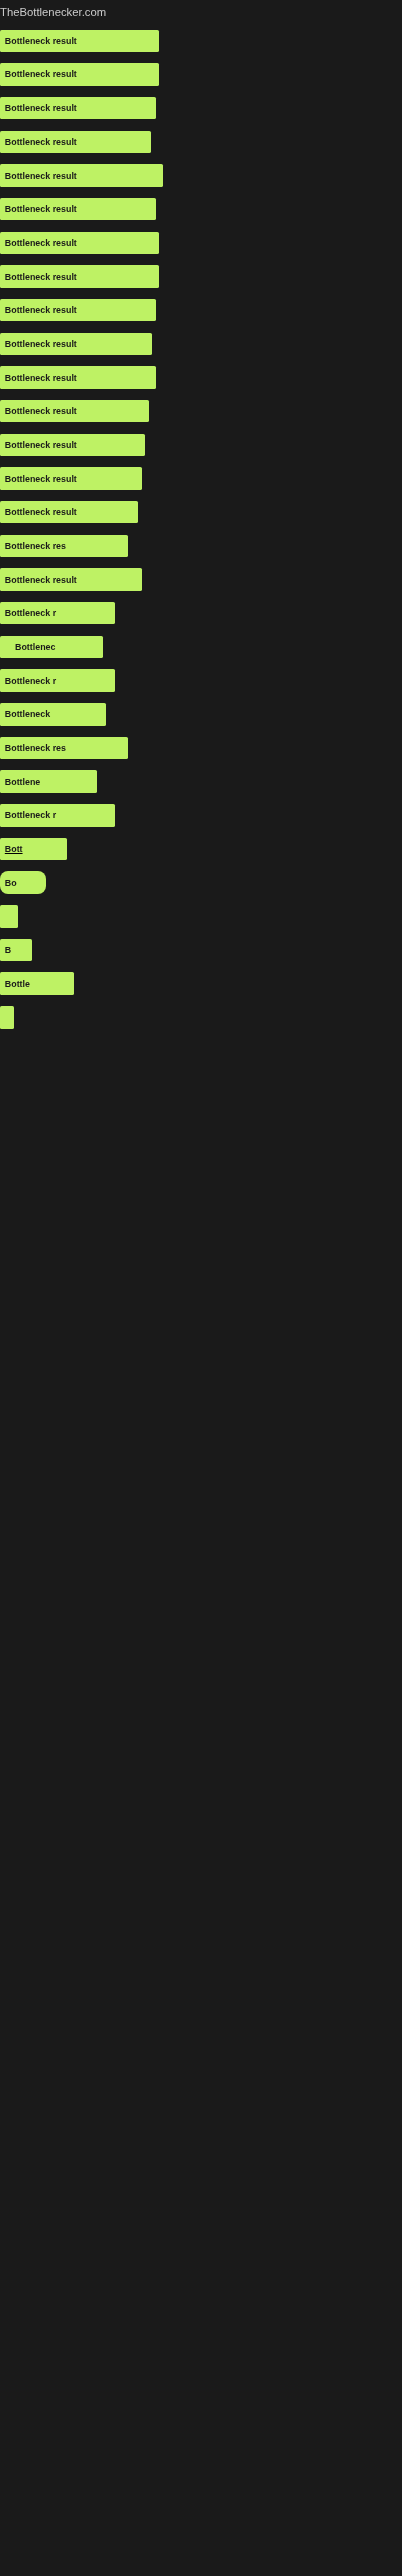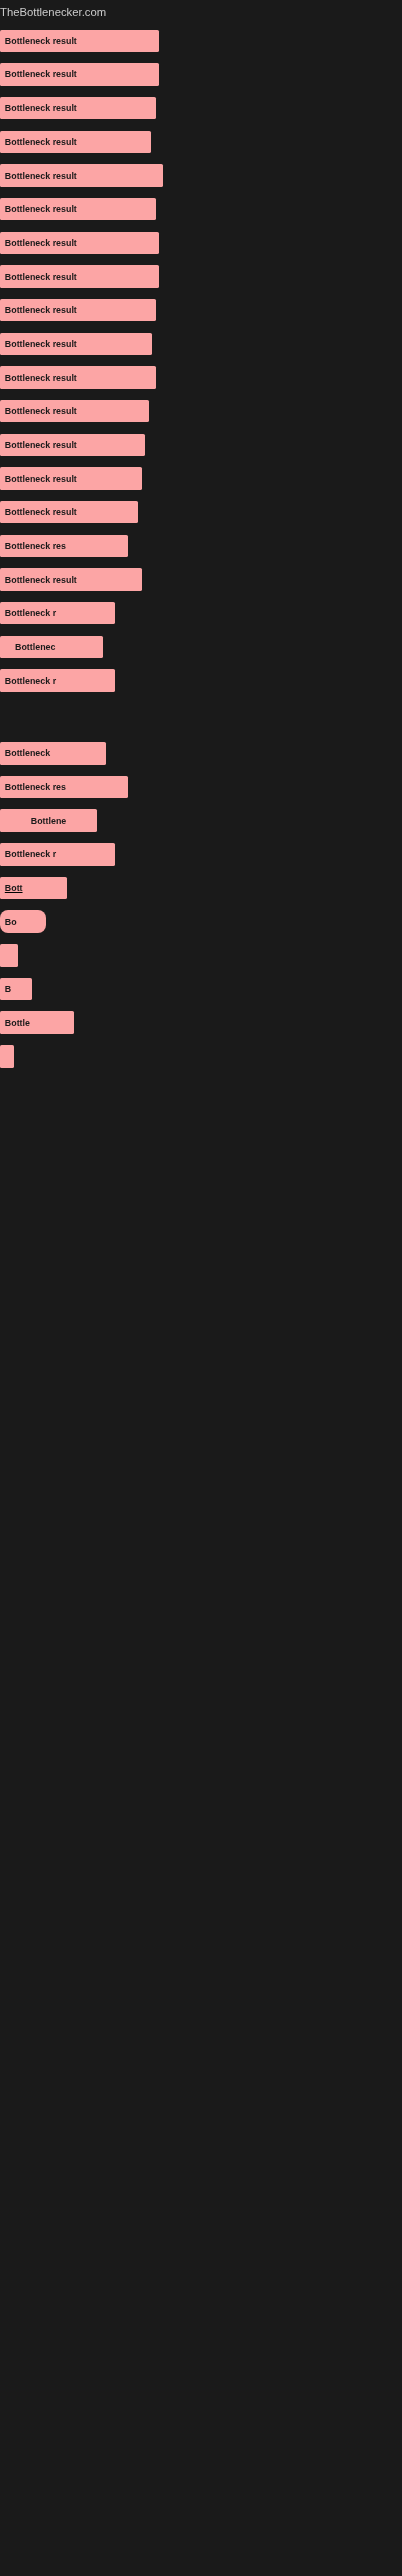--- a/index.html
+++ b/index.html
@@ -21,21 +21,21 @@
       padding: 6.4px 0 3.2px 0;
       font-weight: normal;
     }
     .bar-container {
       display: flex;
       align-items: center;
       margin: 4.8px 0;
       padding: 3.2px 0;
     }
     .bar {
-      background-color: #fca5a5;
+      background-color: #bef264;
       height: 22.5px;
       display: flex;
       align-items: center;
       padding: 0 4.8px;
       border-radius: 1.6px;
       white-space: nowrap;
       overflow: hidden;
     }
     .bar-label {
       color: #1a1a1a;
@@ -143,31 +143,31 @@
       <div class="bar" style="width: 58%; max-width: 103px; padding-left: 15px;">
         <span class="bar-label">Bottlenec</span>
       </div>
     </div>
     <div class="bar-container">
       <div class="bar" style="width: 65%; max-width: 115px;">
         <span class="bar-label">Bottleneck r</span>
       </div>
     </div>
     <div class="bar-container">
-      <div class="bar" style="width: 60%; max-width: 106px; margin-top: 39px;">
+      <div class="bar" style="width: 60%; max-width: 106px;">
         <span class="bar-label">Bottleneck</span>
       </div>
     </div>
     <div class="bar-container">
       <div class="bar" style="width: 72%; max-width: 128px;">
         <span class="bar-label">Bottleneck res</span>
       </div>
     </div>
     <div class="bar-container">
-      <div class="bar" style="width: 55%; max-width: 97px; justify-content: center;">
+      <div class="bar" style="width: 55%; max-width: 97px;">
         <span class="bar-label">Bottlene</span>
       </div>
     </div>
     <div class="bar-container">
       <div class="bar" style="width: 65%; max-width: 115px;">
         <span class="bar-label">Bottleneck r</span>
       </div>
     </div>
     <div class="bar-container">
       <div class="bar" style="width: 38%; max-width: 67px; text-decoration: underline;">

